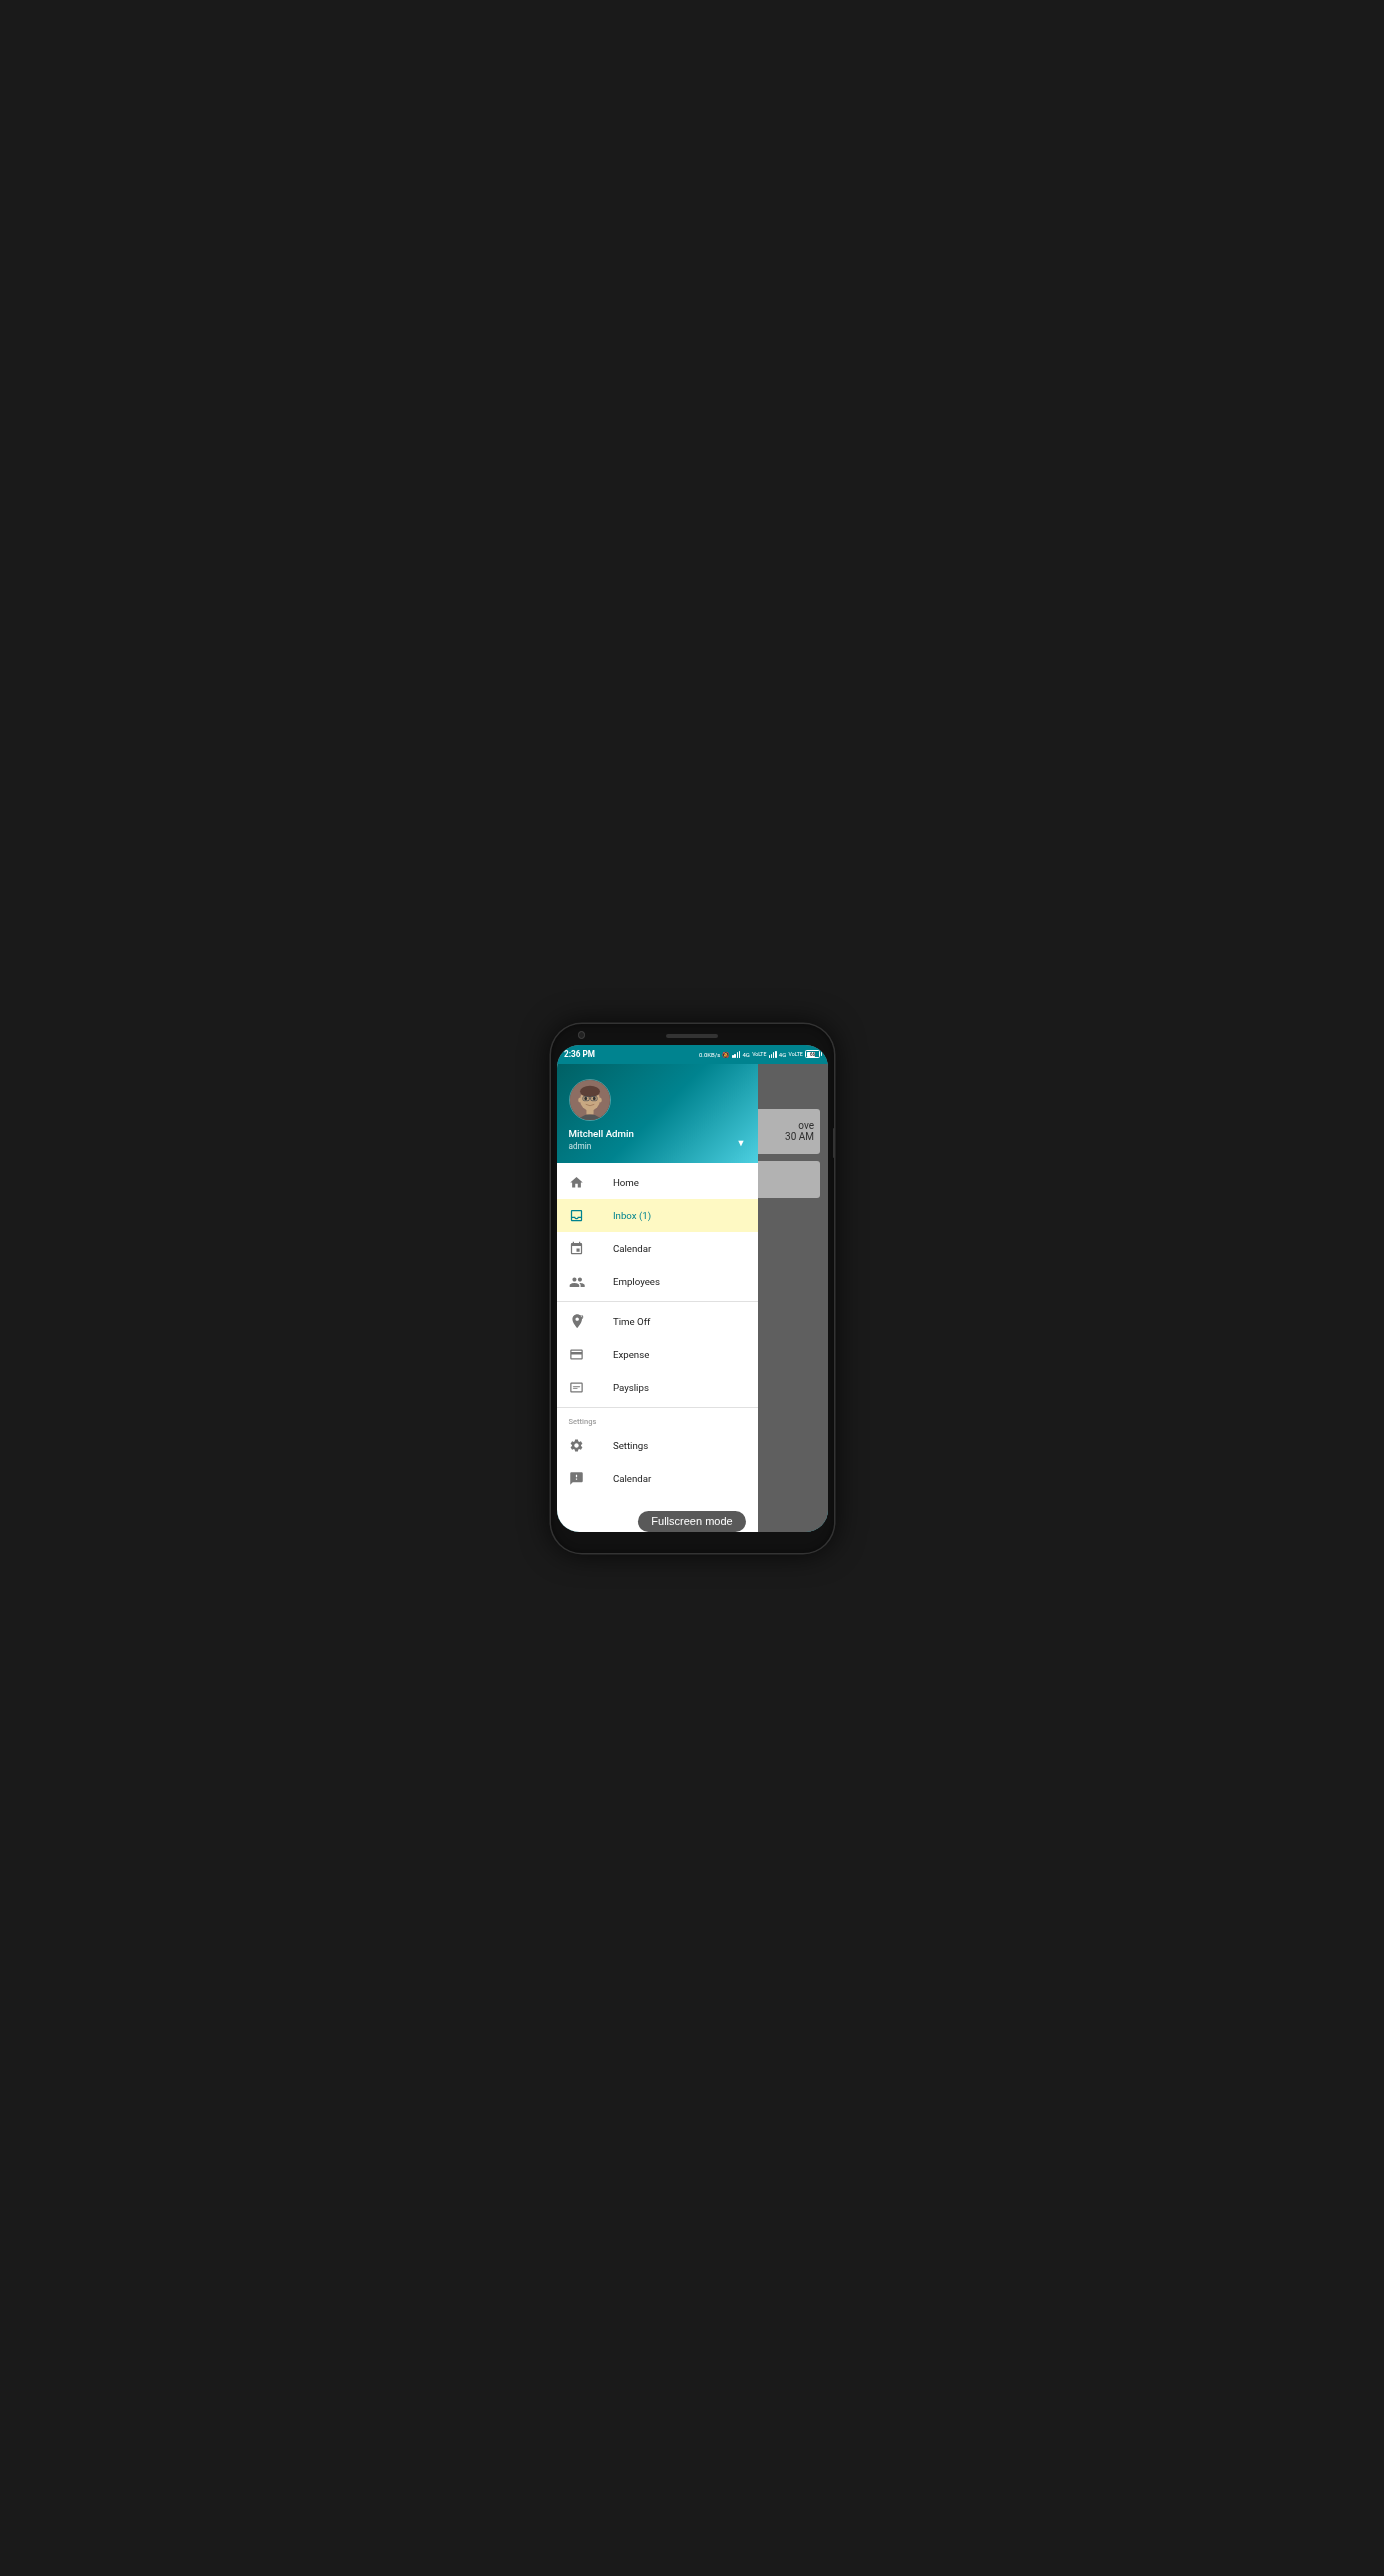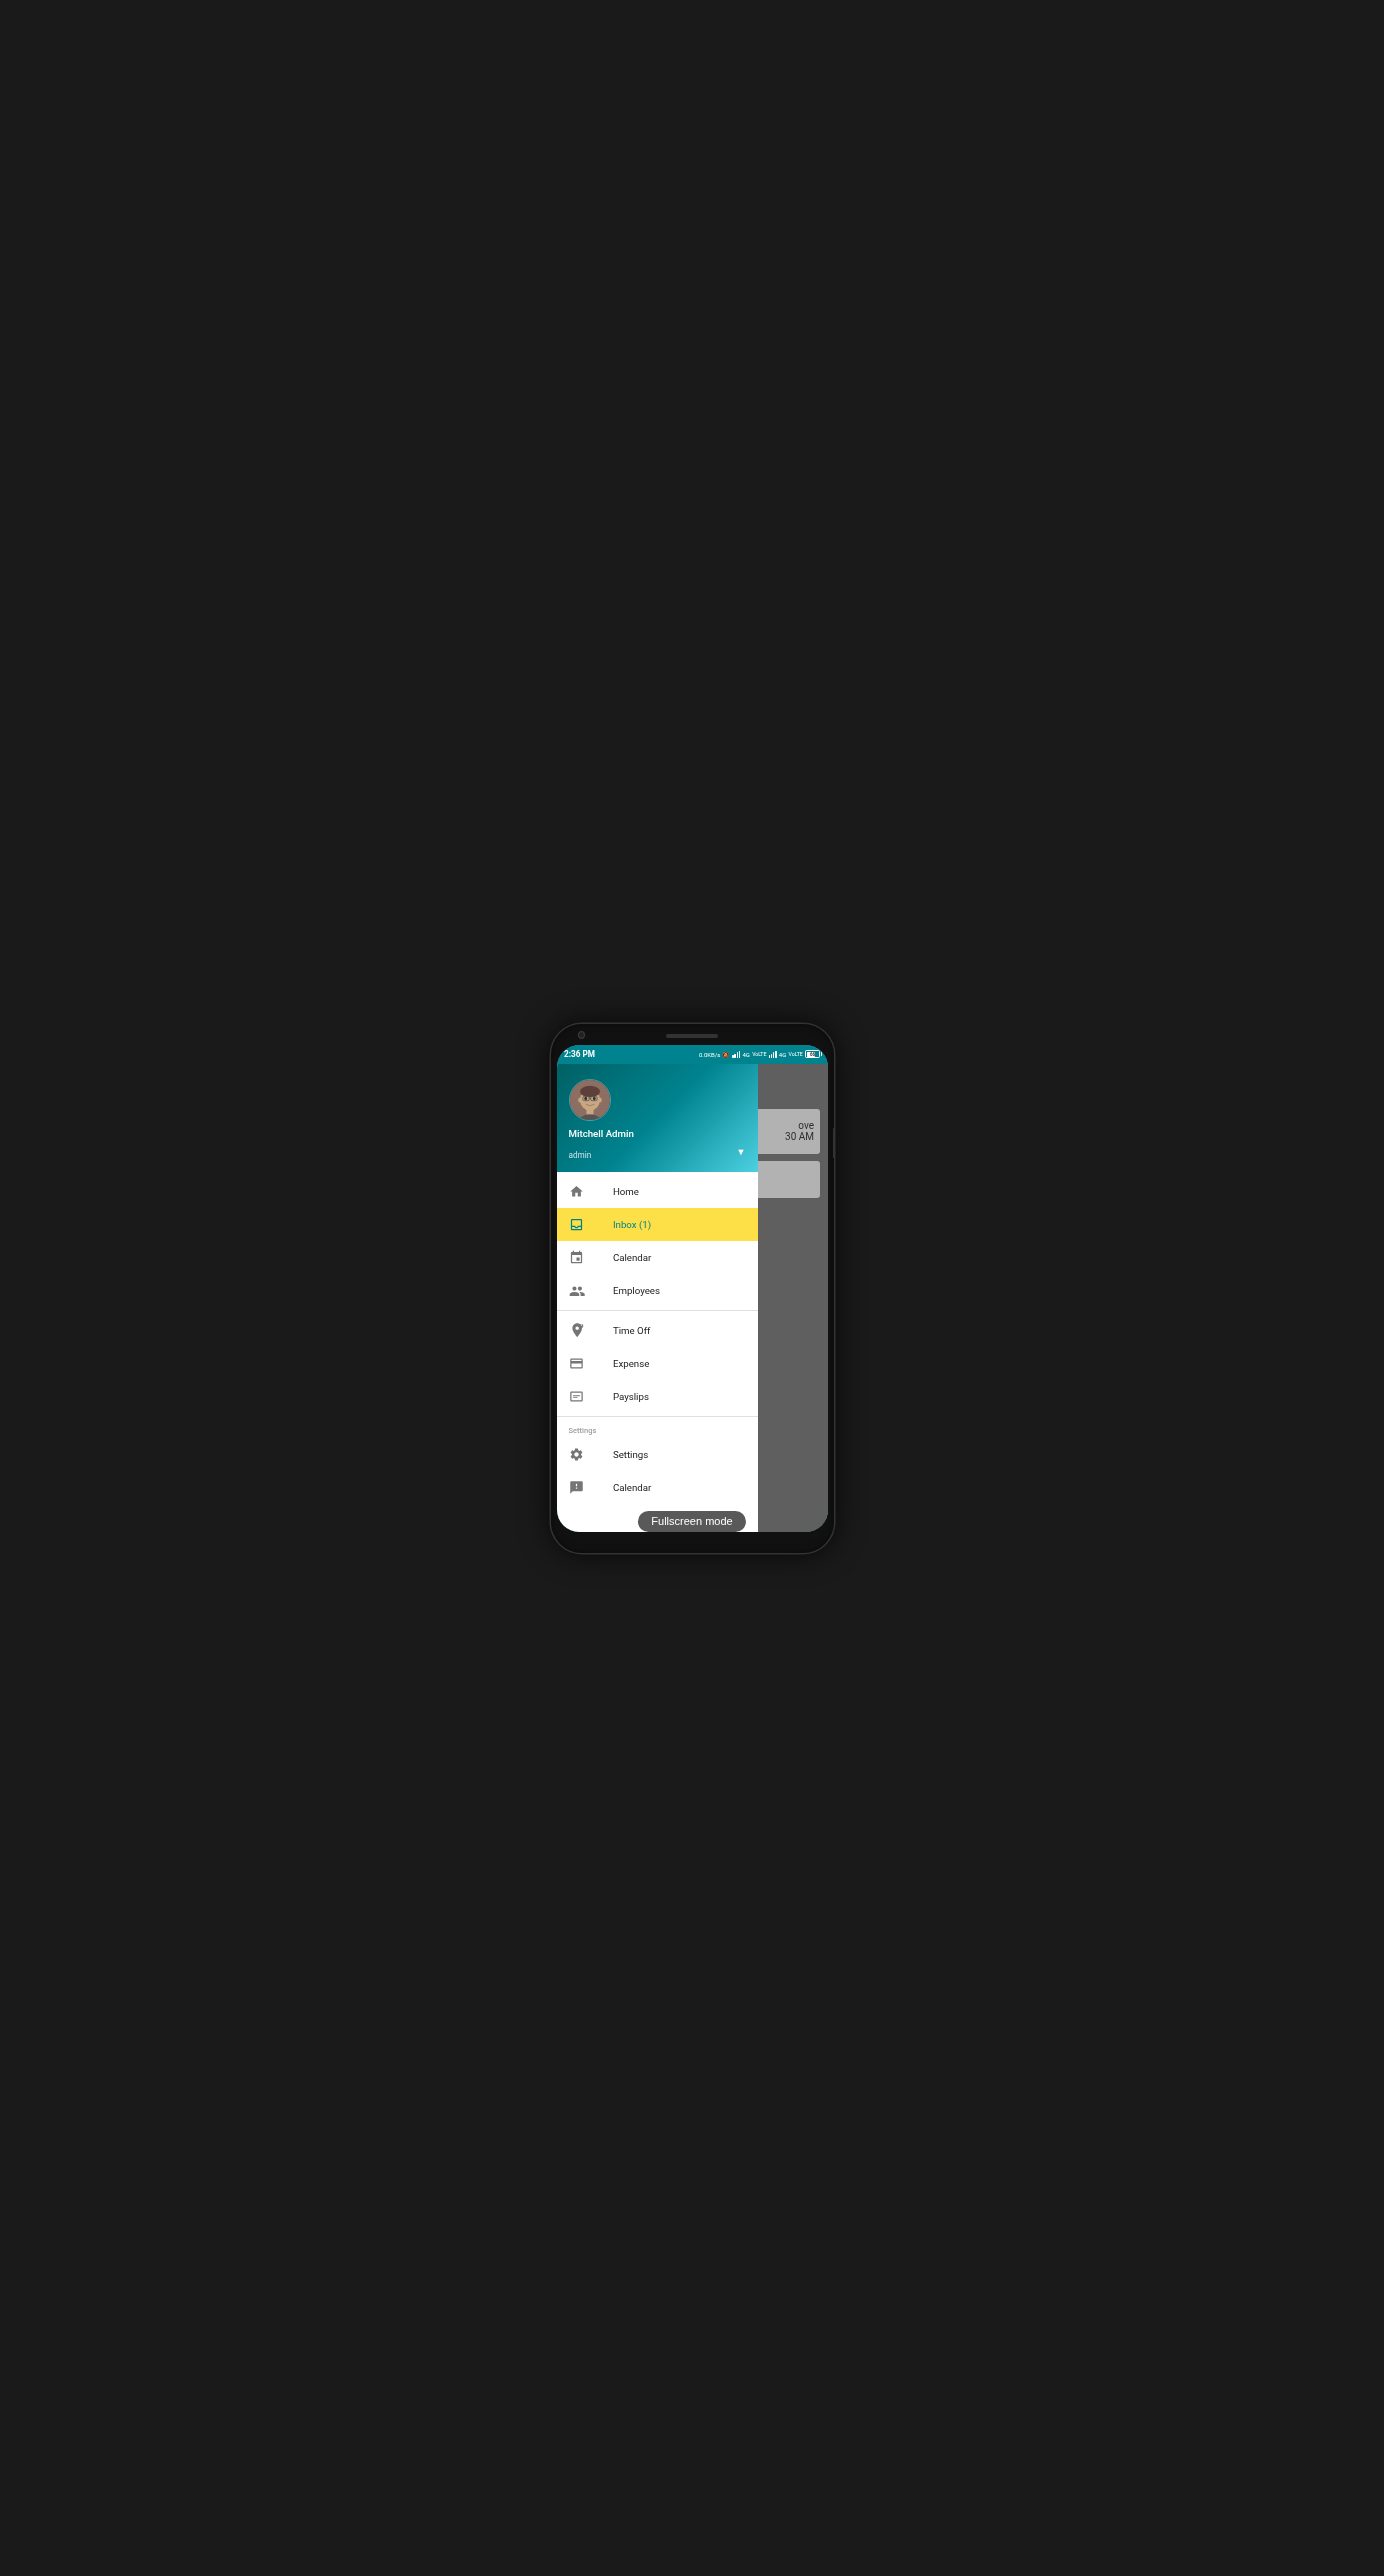--- a/index.html
+++ b/index.html
@@ -264,21 +264,21 @@
     
     .avatar-svg {
       width: 100%;
       height: 100%;
     }
 
     .user-name {
       color: white;
       font-size: 9.7px;
       font-weight: 500;
-      margin-bottom: 11px;
+      margin-bottom: 2px;
     }
 
     .user-role {
       color: rgba(255,255,255,0.8);
       font-size: 8.2px;
     }
 
     .dropdown-arrow {
       position: absolute;
       right: 12px;
@@ -298,21 +298,21 @@
       display: flex;
       align-items: center;
       padding: 0 12px;
       height: 33px;
       cursor: pointer;
       position: relative;
       gap: 13px;
     }
 
     .menu-item.active {
-      background: #fde047;
+      background: #fef9c3;
     }
 
     .menu-item.active .menu-label {
       color: #00838f;
     }
 
     .menu-item.active .menu-icon {
       color: #00838f;
     }
 

